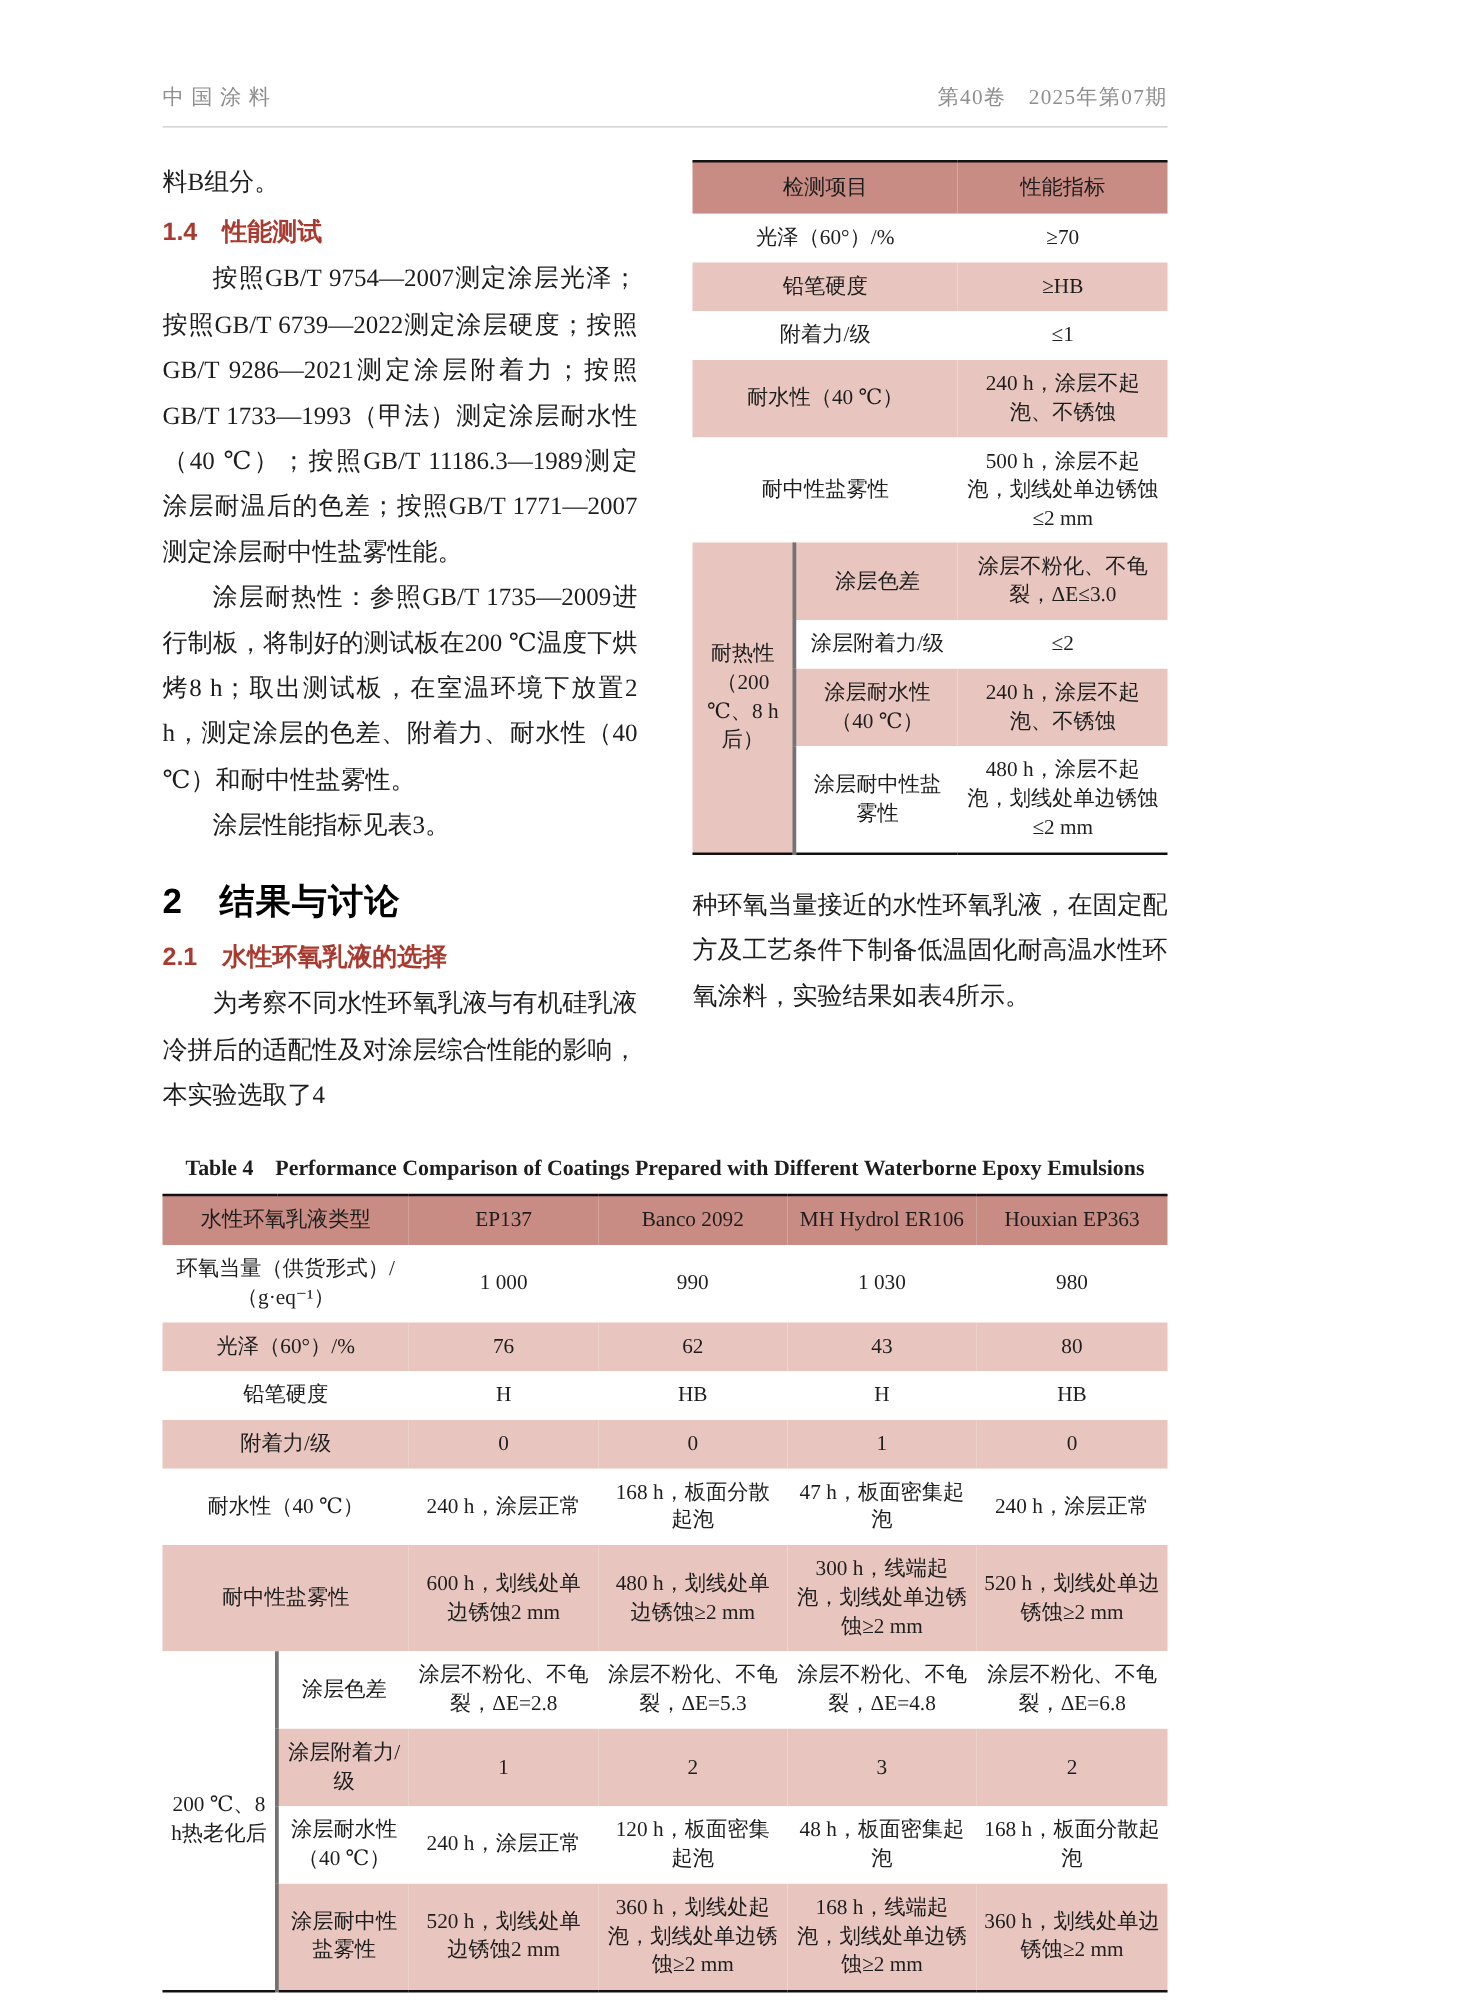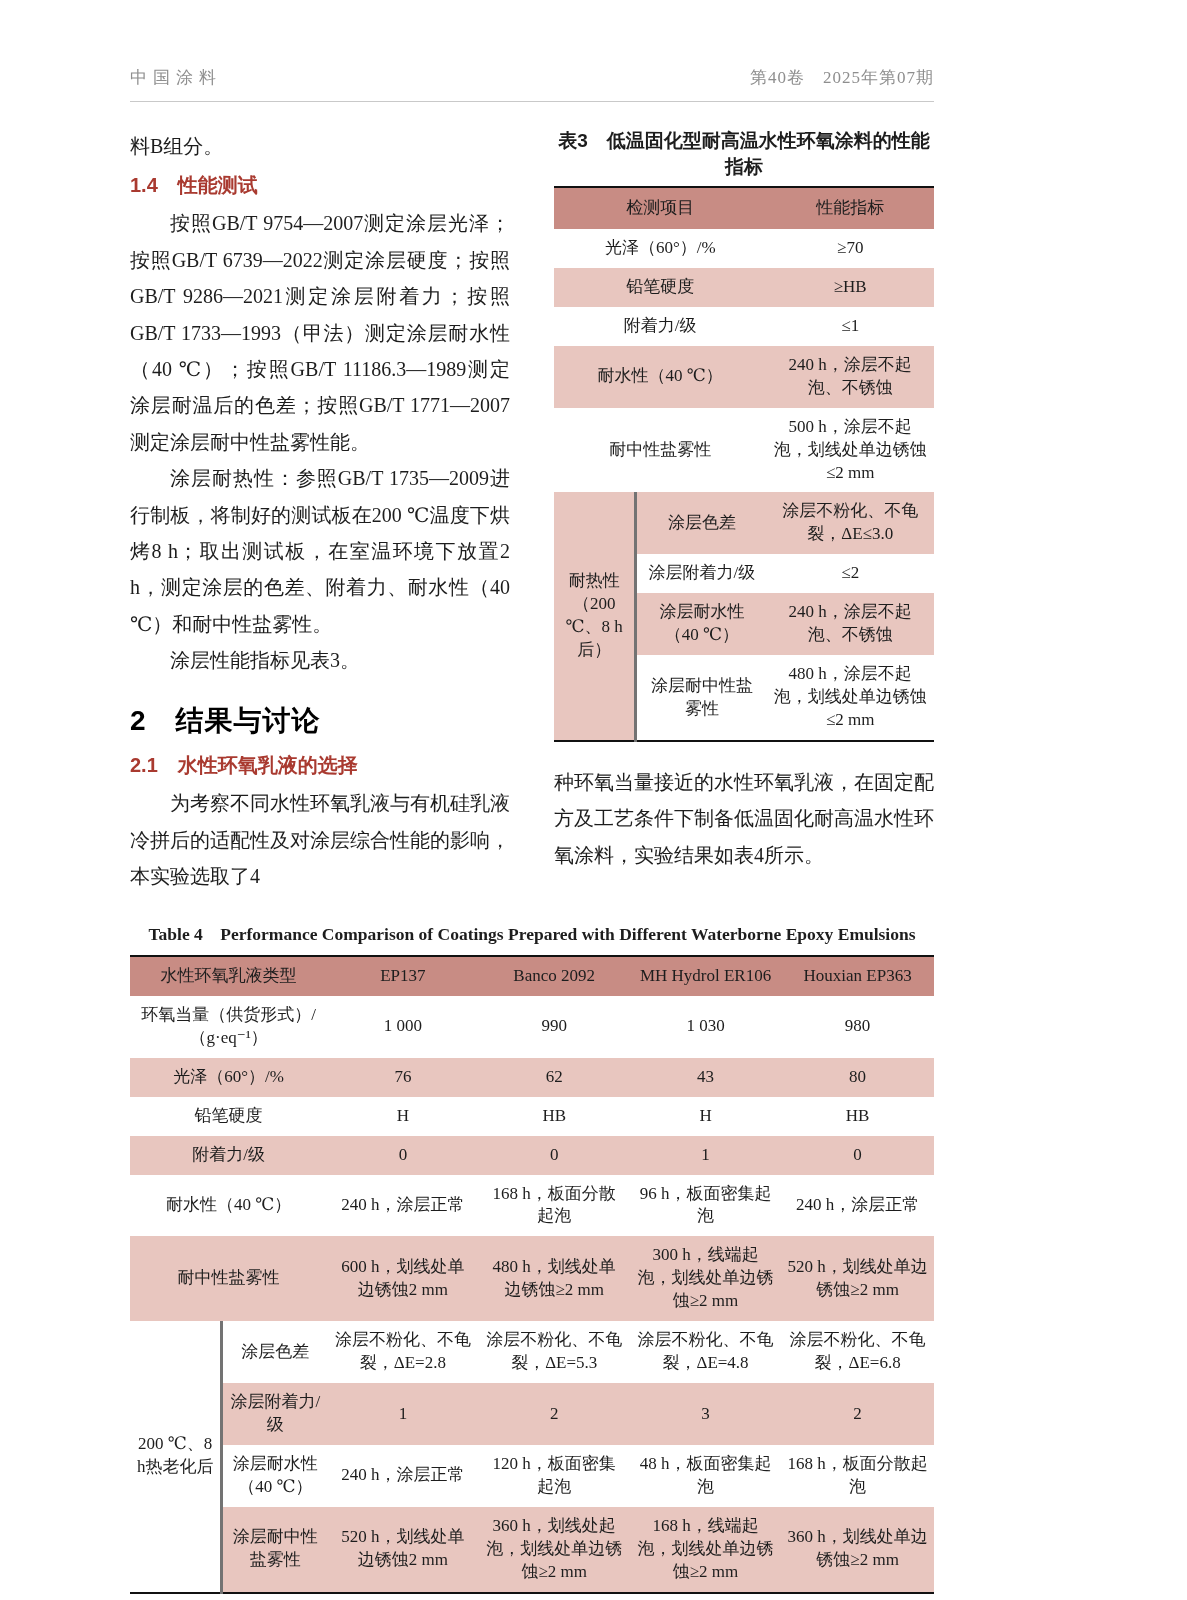--- a/index.html
+++ b/index.html
@@ -93,21 +93,20 @@
       <div class="h-red-sm">1.4　性能测试</div>
       <p class="body-p indent">按照GB/T 9754—2007测定涂层光泽；按照GB/T 6739—2022测定涂层硬度；按照GB/T 9286—2021测定涂层附着力；按照GB/T 1733—1993（甲法）测定涂层耐水性（40 ℃）；按照GB/T 11186.3—1989测定涂层耐温后的色差；按照GB/T 1771—2007测定涂层耐中性盐雾性能。</p>
       <p class="body-p indent">涂层耐热性：参照GB/T 1735—2009进行制板，将制好的测试板在200 ℃温度下烘烤8 h；取出测试板，在室温环境下放置2 h，测定涂层的色差、附着力、耐水性（40 ℃）和耐中性盐雾性。</p>
       <p class="body-p indent">涂层性能指标见表3。</p>
       <div class="h-red-lg">2　结果与讨论</div>
       <div class="h-red-sm">2.1　水性环氧乳液的选择</div>
       <p class="body-p indent">为考察不同水性环氧乳液与有机硅乳液冷拼后的适配性及对涂层综合性能的影响，本实验选取了4</p>
     </div>
 
     <div class="col">
-      <div class="tbl-title-zh">表3　低温固化型耐高温水性环氧涂料的性能指标</div>
 
       <table class="datatable t3">
         <colgroup>
             <col class="c1">
             <col class="c2">
             <col class="c3">
           </colgroup>
         <tbody>
             <tr>
           <td class="bg-hd head" colspan="2">检测项目</td>
@@ -202,21 +201,21 @@
         <td class="bg-pk lbl" colspan="2">附着力/级</td>
         <td class="bg-pk">0</td>
         <td class="bg-pk">0</td>
         <td class="bg-pk">1</td>
         <td class="bg-pk">0</td>
       </tr>
       <tr>
         <td class="bg-wh lbl" colspan="2">耐水性（40 ℃）</td>
         <td class="bg-wh">240 h，涂层正常</td>
         <td class="bg-wh">168 h，板面分散起泡</td>
-        <td class="bg-wh">96 h，板面密集起泡</td>
+        <td class="bg-wh">47 h，板面密集起泡</td>
         <td class="bg-wh">240 h，涂层正常</td>
       </tr>
       <tr>
         <td class="bg-pk lbl" colspan="2">耐中性盐雾性</td>
         <td class="bg-pk">600 h，划线处单边锈蚀2 mm</td>
         <td class="bg-pk">480 h，划线处单边锈蚀≥2 mm</td>
         <td class="bg-pk">300 h，线端起泡，划线处单边锈蚀≥2 mm</td>
         <td class="bg-pk">520 h，划线处单边锈蚀≥2 mm</td>
       </tr>
       <tr>

